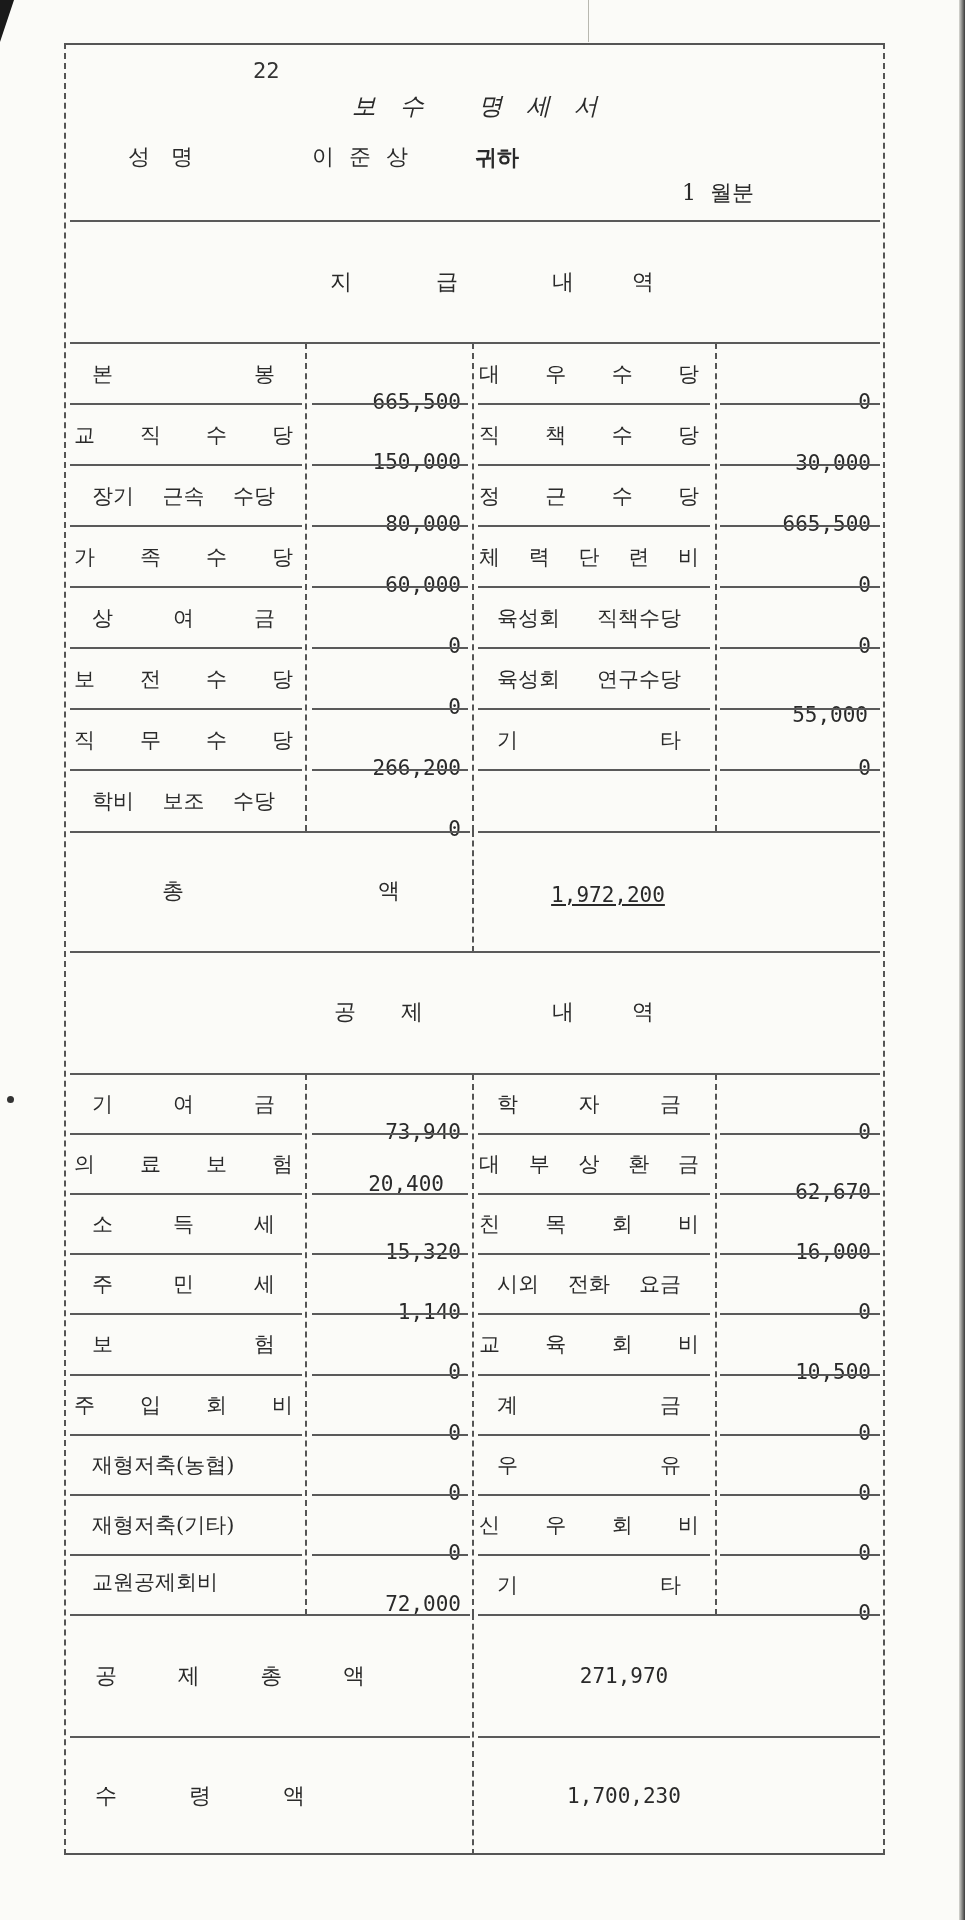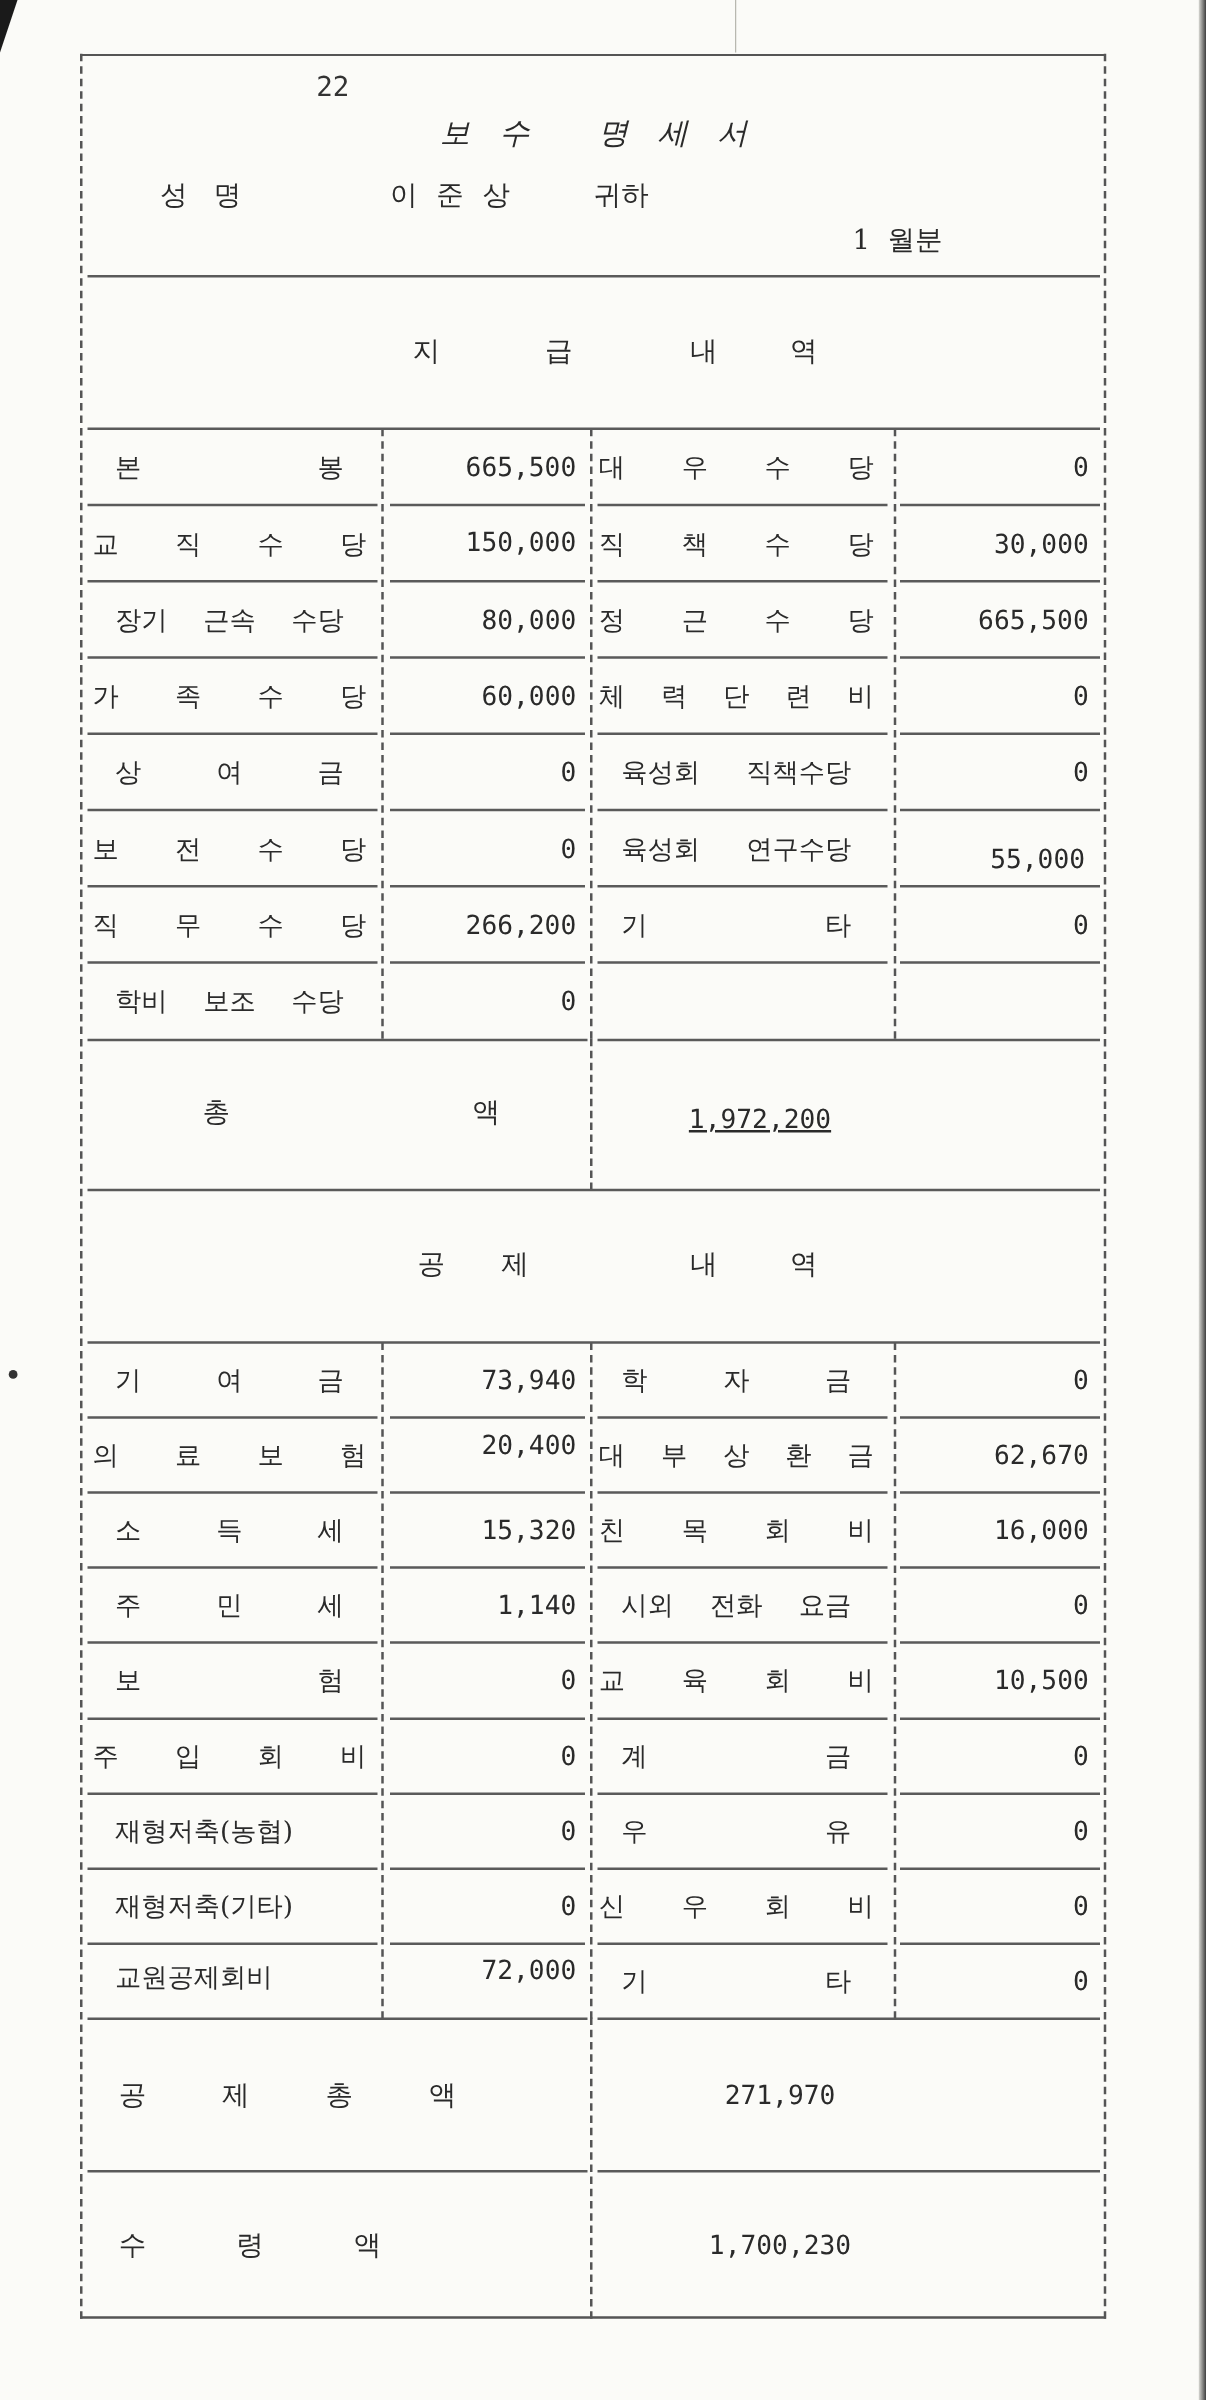--- a/index.html
+++ b/index.html
@@ -33,21 +33,21 @@
   .hline { position: absolute; height: 2px; background: #5a5a5a; }
   .vline { position: absolute; width: 0; border-left: 2px dashed #555; }
   .txt { position: absolute; white-space: pre; font-size: 22px; line-height: 1; }
   .num { font-family: "DejaVu Sans Mono", "Liberation Mono", monospace; font-size: 21px; color: #333; }
   .cell-label {
     position: absolute; display: flex; align-items: center; justify-content: space-between;
     font-size: 21px; box-sizing: border-box;
   }
   .cell-num {
     position: absolute; display: flex; align-items: center; justify-content: flex-end;
-    font-family: "DejaVu Sans Mono", "Liberation Mono", monospace; font-size: 21px; box-sizing: border-box;
+    font-family: "DejaVu Sans Mono", "Liberation Mono", monospace; font-size: 21px; box-sizing: border-box; margin-top: 28px;
   }
   .big-label { position: absolute; display: flex; align-items: center; font-size: 22px; }
   .big-num {
     position: absolute; display: flex; align-items: center; justify-content: center;
     font-family: "DejaVu Sans Mono", "Liberation Mono", monospace; font-size: 21px;
   }
 </style>
 </head>
 <body>
 
@@ -55,21 +55,21 @@
 <div class="fold-mark"></div>
 <div class="paper-edge-right"></div>
 <div class="hole-dot"></div>
 
 <div class="frame"></div>
 
 <div class="txt num" style="left:253px; top:60px; font-size:22px;">22</div>
 <div class="txt" style="left:352px; top:94px; font-size:24px; letter-spacing:8px;font-style:italic;">보 수   명 세 서</div>
 <div class="txt" style="left:128px; top:146px;">성   명</div>
 <div class="txt" style="left:312px; top:146px; letter-spacing:4px;">이 준 상</div>
-<div class="txt" style="left:475px; top:146px;">귀하</div>
+<div class="txt" style="left:475px; top:146px;font-weight:bold;">귀하</div>
 <div class="txt" style="left:682px; top:182px;">1  월분</div>
 
 <div class="hline" style="left:70px; top:220px; width:810px;"></div>
 
 <div class="txt" style="left:330px; top:271px; letter-spacing:6px;">지      급</div>
 <div class="txt" style="left:552px; top:271px; letter-spacing:6px;">내    역</div>
 
 <div id="payments-grid">
     <div class="vline" style="left:305px; top:343px; height:488px;"></div>
     <div class="vline" style="left:472px; top:343px; height:488px;"></div>
@@ -252,21 +252,21 @@
     <div class="hline" style="left:312px; top:1133.1px; width:156px;"></div>
     <div class="hline" style="left:478px; top:1133.1px; width:232px;"></div>
     <div class="hline" style="left:720px; top:1133.1px; width:160px;"></div>
     <div style="position:absolute; left:0; top:0;">
       <div class="cell-label" style="left:74px; top:1134.1px; width:219px; height:60.1px; padding:0 0px;">
         <span>의</span>
         <span>료</span>
         <span>보</span>
         <span>험</span>
       </div>
-      <div class="cell-num" style="left:305px; top:1134.1px; width:156px; height:43px;">20,400</div>
+      <div class="cell-num" style="left:288px; top:1134.1px; width:156px; height:43px;">20,400</div>
       <div class="cell-label" style="left:479px; top:1134.1px; width:220px; height:60.1px; padding:0 0px;">
         <span>대</span>
         <span>부</span>
         <span>상</span>
         <span>환</span>
         <span>금</span>
       </div>
       <div class="cell-num" style="left:715px; top:1134.1px; width:156px; height:60.1px;">62,670</div>
     </div>
     <div class="hline" style="left:70px; top:1193.1999999999998px; width:232px;"></div>

